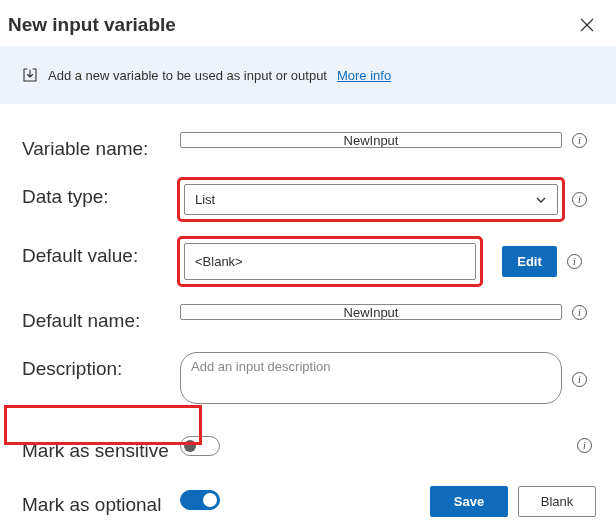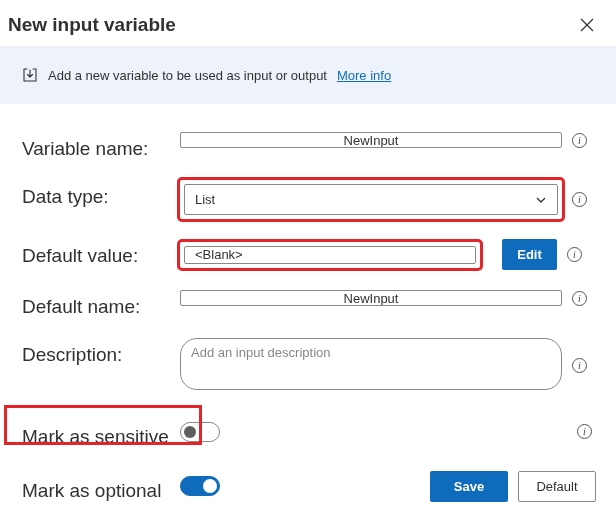--- a/index.html
+++ b/index.html
@@ -78,21 +78,21 @@
   .text-input { height: 16px; text-align: center; }
   .select-input {
     height: 31px;
     display: flex;
     align-items: center;
     justify-content: space-between;
     cursor: pointer;
     background: #fff;
   }
   .readonly-input {
-    height: 18px;
+    height: 37px;
     display: flex;
     align-items: center;
   }
   .textarea-input {
     height: 52px;
     resize: none;
     border-radius: 17px;
   }
   .textarea-input::placeholder { color: #888; }
   .info-icon {
@@ -164,21 +164,21 @@
     position: absolute;
     left: 4px;
     width: 198px;
     height: 40px;
     border: 3px solid #e3252a;
     pointer-events: none;
     top: 405px;
   }
   .footer {
     position: absolute;
-    bottom: 27px;
+    bottom: 12px;
     right: 20px;
     display: flex;
     gap: 10px;
   }
   .btn {
     min-width: 78px;
     height: 31px;
     font-size: 13px;
     border-radius: 2px;
     cursor: pointer;
@@ -296,14 +296,14 @@
     </div>
     <span class="info-icon">i</span>
   </div>
 
 </div>
 
 <div class="optional-highlight"></div>
 
 <div class="footer">
   <button class="btn btn-primary">Save</button>
-  <button class="btn btn-secondary">Default</button>
+  <button class="btn btn-secondary">Blank</button>
 </div>
 
 </body></html>

